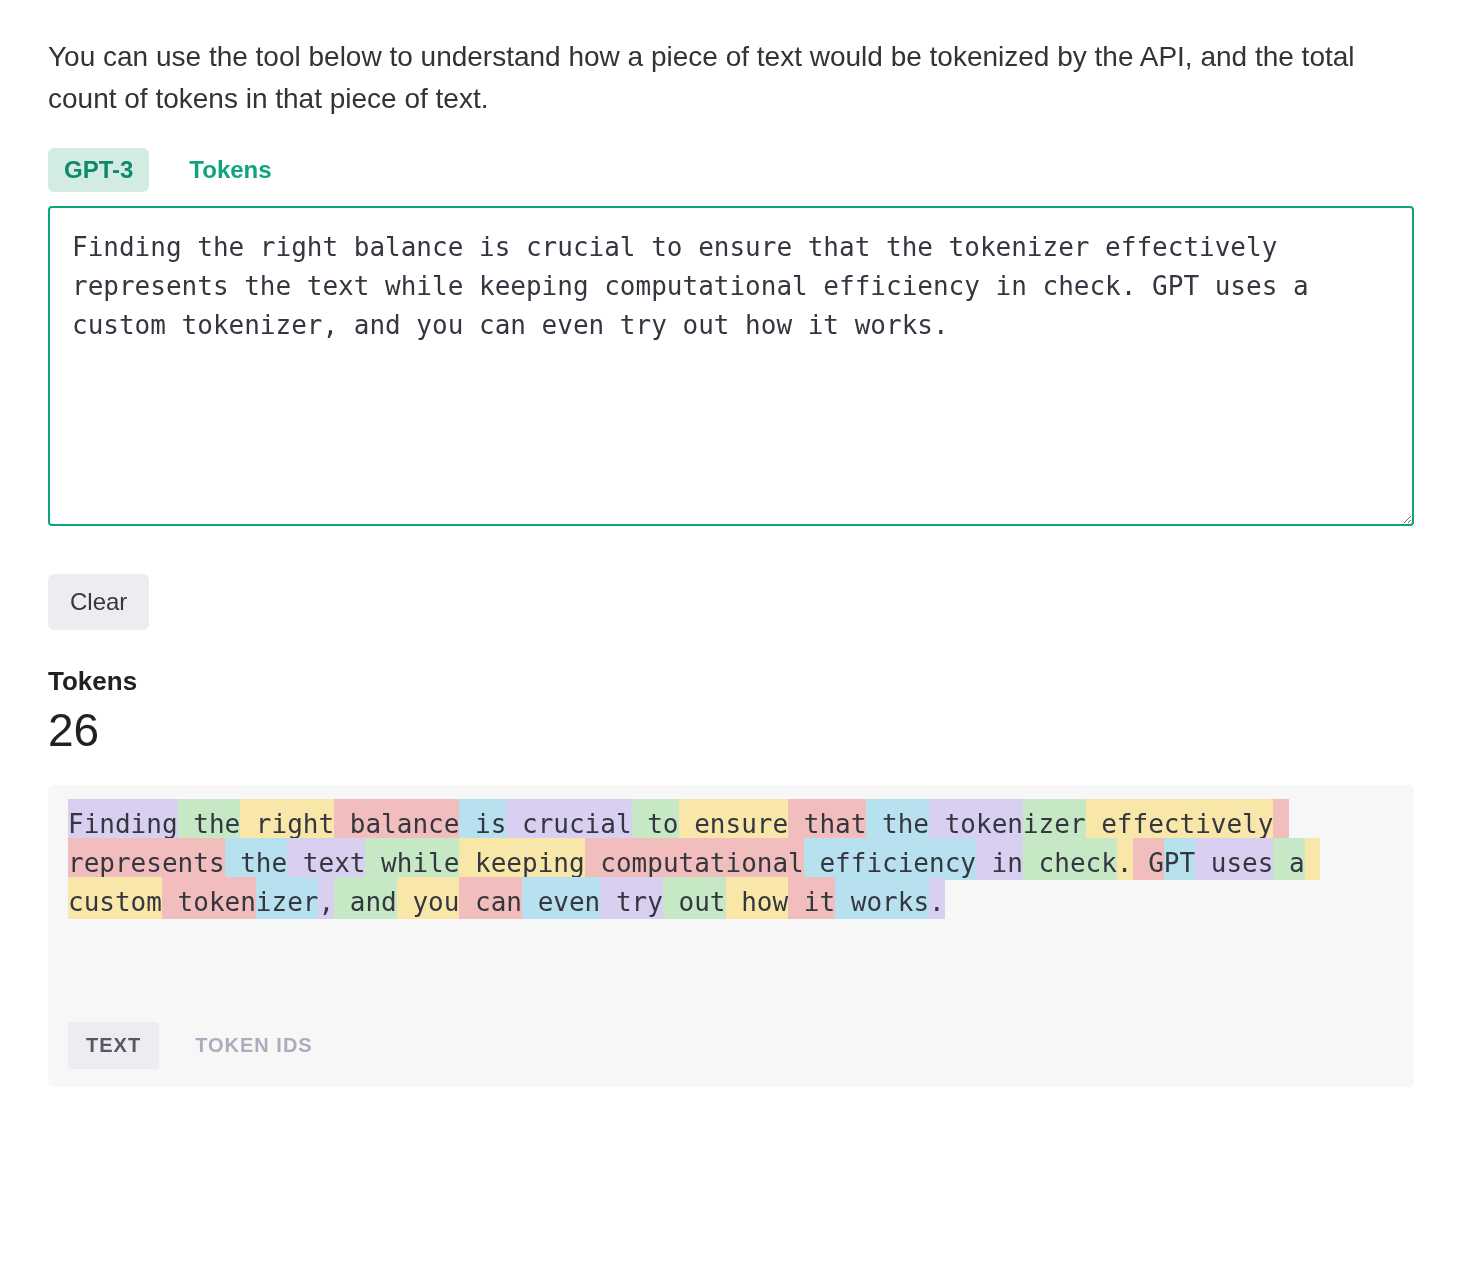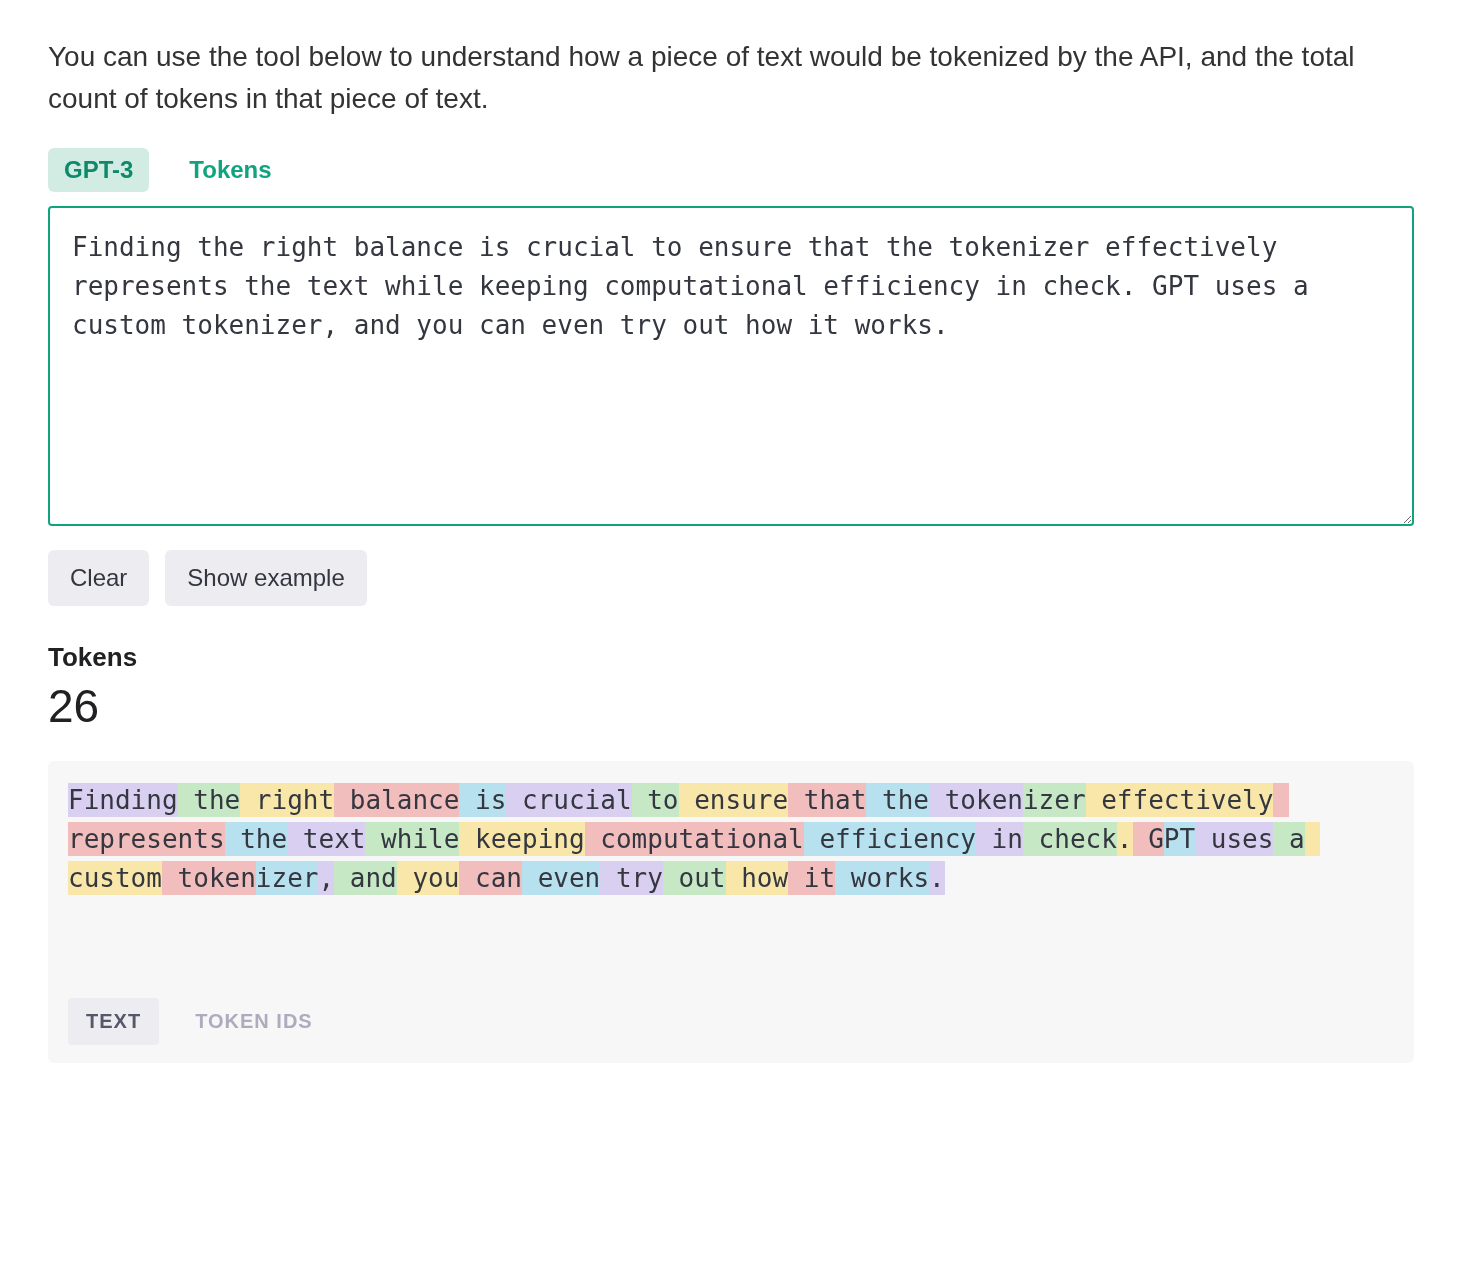--- a/index.html
+++ b/index.html
@@ -54,20 +54,21 @@
     margin-top: 20px;
   }
   .btn {
     background: #ececf1;
     color: #353740;
     border: none;
     font-size: 24px;
     padding: 14px 22px;
     border-radius: 6px;
     cursor: pointer;
+    margin-top: 24px;
   }
   .stats {
     display: flex;
     gap: 38px;
     margin-top: 36px;
   }
   .stat-label {
     font-size: 26px;
     font-weight: 700;
     color: #202123;
@@ -86,21 +87,21 @@
   }
   .token-text {
     font-family: ui-monospace, SFMono-Regular, Menlo, Consolas, monospace;
     font-size: 26px;
     line-height: 1.5;
     color: #353740;
     word-break: break-word;
     white-space: pre-wrap;
   }
   .token-text span {
-    padding-top: 2px;
+    padding-top: 10px;
     padding-bottom: 2px;
   }
   .viz-tabs {
     display: flex;
     gap: 18px;
     margin-top: 100px;
   }
   .viz-tab {
     font-size: 20px;
     font-weight: 700;
@@ -124,21 +125,20 @@
 
 <div class="model-tabs">
   <div class="model-tab active">GPT-3</div>
   <div class="model-tab">Tokens</div>
 </div>
 
 <textarea class="input-area" style="">Finding the right balance is crucial to ensure that the tokenizer effectively represents the text while keeping computational efficiency in check. GPT uses a custom tokenizer, and you can even try out how it works.</textarea>
 
 <div class="button-row">
   <button class="btn">Clear</button>
-  <button class="btn">Show example</button>
 </div>
 
 <div class="stats">
   <div>
     <div class="stat-label">Tokens</div>
     <div class="stat-value">26</div>
   </div>
 </div>
 
 <div class="token-viz">

